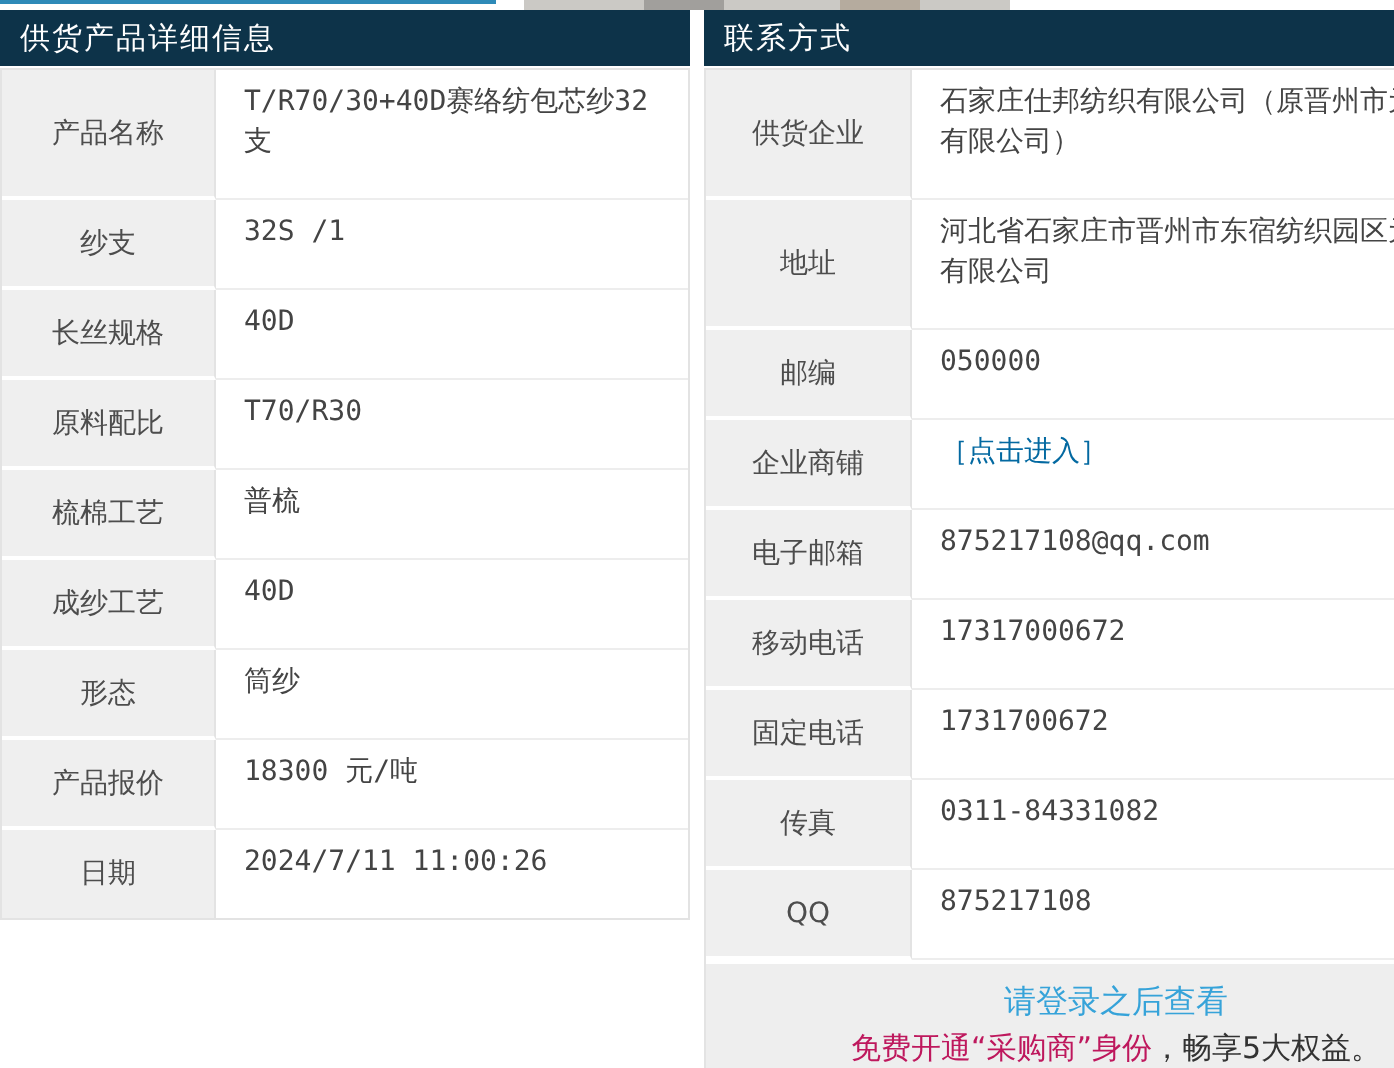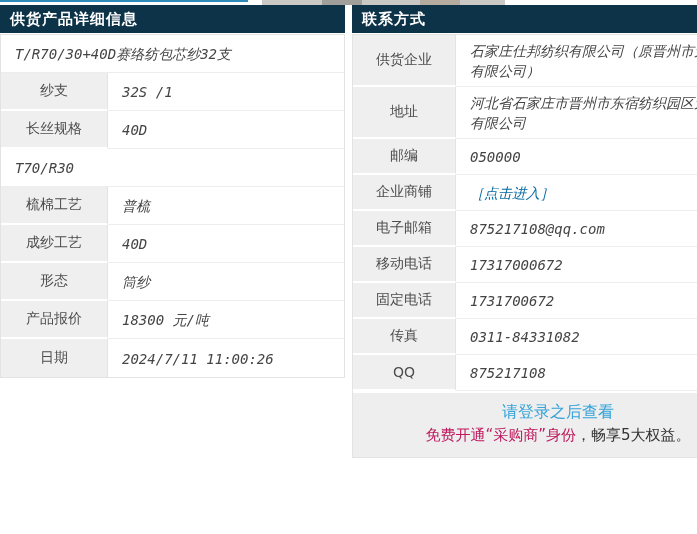--- a/index.html
+++ b/index.html
@@ -11,35 +11,35 @@
   .top-fragment { position:absolute; top:0; left:262px; width:243px; height:5px; background:#cbc9c5; }
   .top-fragment .frag-a { position:absolute; top:0; left:60px; width:40px; height:5px; background:#a19f9c; }
   .top-fragment .frag-b { position:absolute; top:0; left:158px; width:40px; height:5px; background:#b5ab9e; }
 
   
   .panel { position:absolute; top:5px; }
   .panel-left  { left:0;     width:345px; }
   .panel-right { left:352px; width:412px; }
 
   .panel-header { height:28px; line-height:28px; background:#0d3349; color:#ffffff;
-                  font-size:15px; font-weight:bold; padding-left:10px; letter-spacing:1px; }
+                  font-size:15px; font-weight:normal; padding-left:10px; letter-spacing:1px; }
 
   .tbl { border:1px solid #e3e3e3; margin-top:1px; background:#fff; }
 
   .row { display:flex; align-items:stretch; min-height:38px; }
   .panel-right .row { min-height:36px; }
   .cell-label { width:107px; min-width:107px; background:#efefef;
                 border-bottom:2px solid #fff; border-right:1px solid #e3e3e3;
                 display:flex; align-items:center; justify-content:center;
                 font-size:14px; color:#4d4d4d; text-align:center; padding:2px; }
   .panel-right .cell-label { width:103px; min-width:103px; }
-  .cell-value { flex:1; display:flex; align-items:center; padding:6px 10px 5px 14px;
+  .cell-value { flex:1; display:flex; align-items:center; padding:6px 10px 18px 14px;
                 border-bottom:1px solid #ededed; font-size:14px; color:#444;
                 line-height:20px; word-break:break-all;
-                font-family:"DejaVu Sans Mono","Liberation Mono",monospace;font-style:italic; }
+                font-family:"DejaVu Sans Mono","Liberation Mono",monospace; }
   .row:last-child .cell-label { border-bottom:none; }
   .row:last-child .cell-value { border-bottom:none; }
 
   .red-link { color:#0369a1; cursor:pointer; text-decoration:none;
               font-family:"DejaVu Sans","Liberation Sans",sans-serif; }
 
   .tbl-footer { background:#eeeeee; border-top:2px solid #fff; text-align:center;
                 padding:8px 4px 10px; }
   .footer-login { display:block; color:#36a3d9; font-size:16px; line-height:22px;
                   cursor:pointer; text-decoration:none; }
@@ -52,31 +52,33 @@
 <div class="accent-line"></div>
 <div class="top-fragment">
   <span class="frag-a"></span>
   <span class="frag-b"></span>
 </div>
 
 <div class="panel panel-left">
   <div class="panel-header">供货产品详细信息</div>
   <div class="tbl">
     <div class="row">
+      <div class="cell-label">产品名称</div>
       <div class="cell-value">T/R70/30+40D赛络纺包芯纱32支</div>
     </div>
     <div class="row">
       <div class="cell-label">纱支</div>
       <div class="cell-value">32S /1</div>
     </div>
     <div class="row">
       <div class="cell-label">长丝规格</div>
       <div class="cell-value">40D</div>
     </div>
     <div class="row">
+      <div class="cell-label">原料配比</div>
       <div class="cell-value">T70/R30</div>
     </div>
     <div class="row">
       <div class="cell-label">梳棉工艺</div>
       <div class="cell-value">普梳</div>
     </div>
     <div class="row">
       <div class="cell-label">成纱工艺</div>
       <div class="cell-value">40D</div>
     </div>

